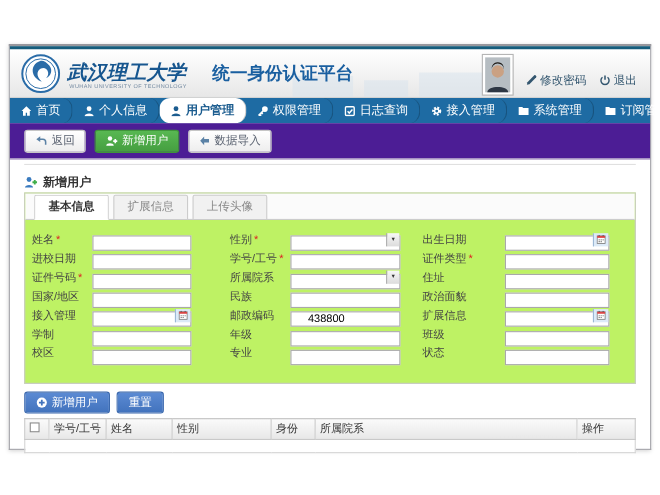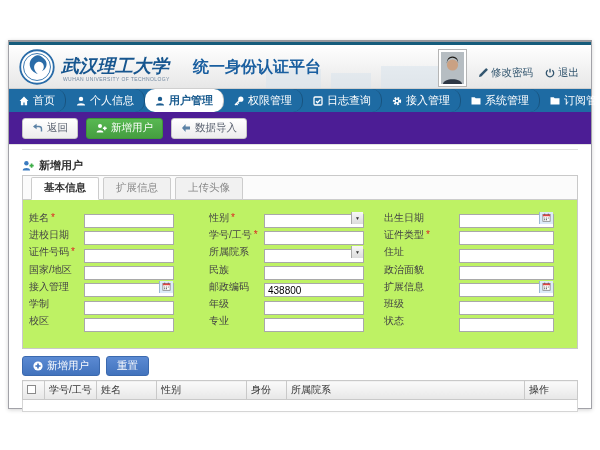--- a/index.html
+++ b/index.html
@@ -49,21 +49,21 @@
     background:#f1f1f1; color:#888; border-radius:2px 2px 0 0; cursor:pointer; }
   .tab.active { background:#fff; border-bottom-color:#fff; color:#333; font-weight:bold; }
   .form-area { padding:9px 6px 0; }
   .form-row { display:flex; align-items:center; height:17.3px; }
   .f-label { font-size:10px; color:#444; white-space:nowrap; }
   .l1 { width:55px; } .l2 { width:55px; margin-left:35px; } .l3 { width:75px; margin-left:20px; }
   .req { color:#d22; margin-left:2px; }
   .f-field { position:relative; height:14px; }
   .w1 { width:90px; } .w2 { width:100px; } .w3 { width:95px; }
   .f-input { width:100%; height:100%; border:1px solid #a9a9a9; font-size:10px;
-    padding:0 3px; background:#fff; font-family:inherit; outline:none; }
+    padding:0 15px; background:#fff; font-family:inherit; outline:none; }
   .dd-btn { position:absolute; right:1px; top:1px; bottom:1px; width:12px;
     background:linear-gradient(#f7f7f7,#dcdcdc); border-left:1px solid #a9a9a9;
     display:flex; align-items:center; justify-content:center; font-size:5px;
     color:#333; cursor:pointer; }
   .cal-btn { position:absolute; right:1px; top:1px; bottom:1px; width:14px;
     background:#dceaf8; border-left:1px solid #9cb8d5; display:flex; align-items:center;
     justify-content:center; cursor:pointer; line-height:0; }
   
   .actions { display:flex; gap:6px; padding:7px 0 0 13px; height:29px; }
   .btn-blue { background:linear-gradient(#5b8ad3,#4273bd); border:1px solid #3b69ae;

